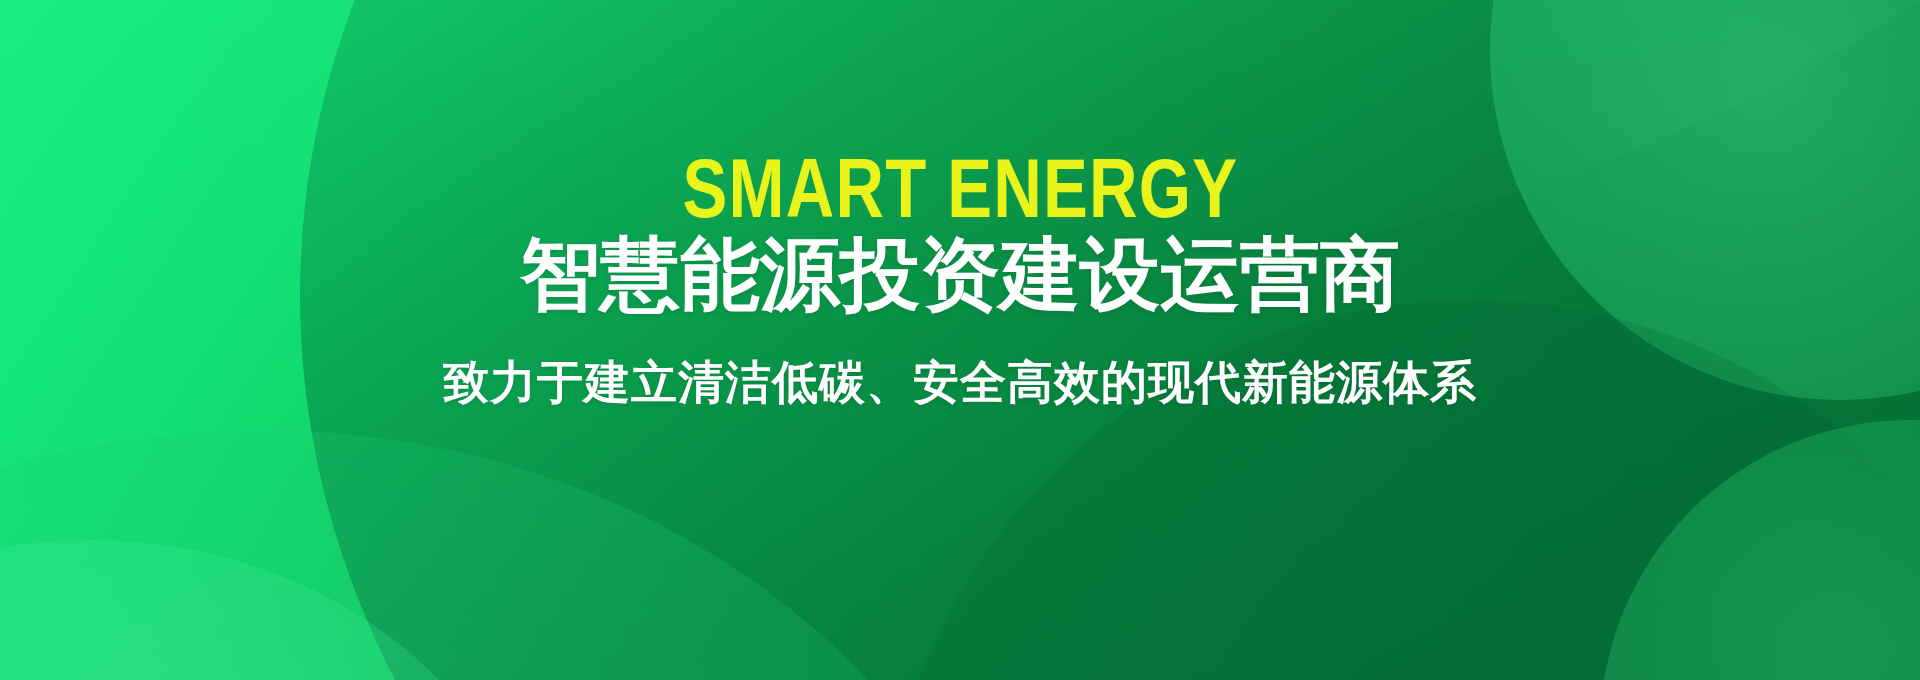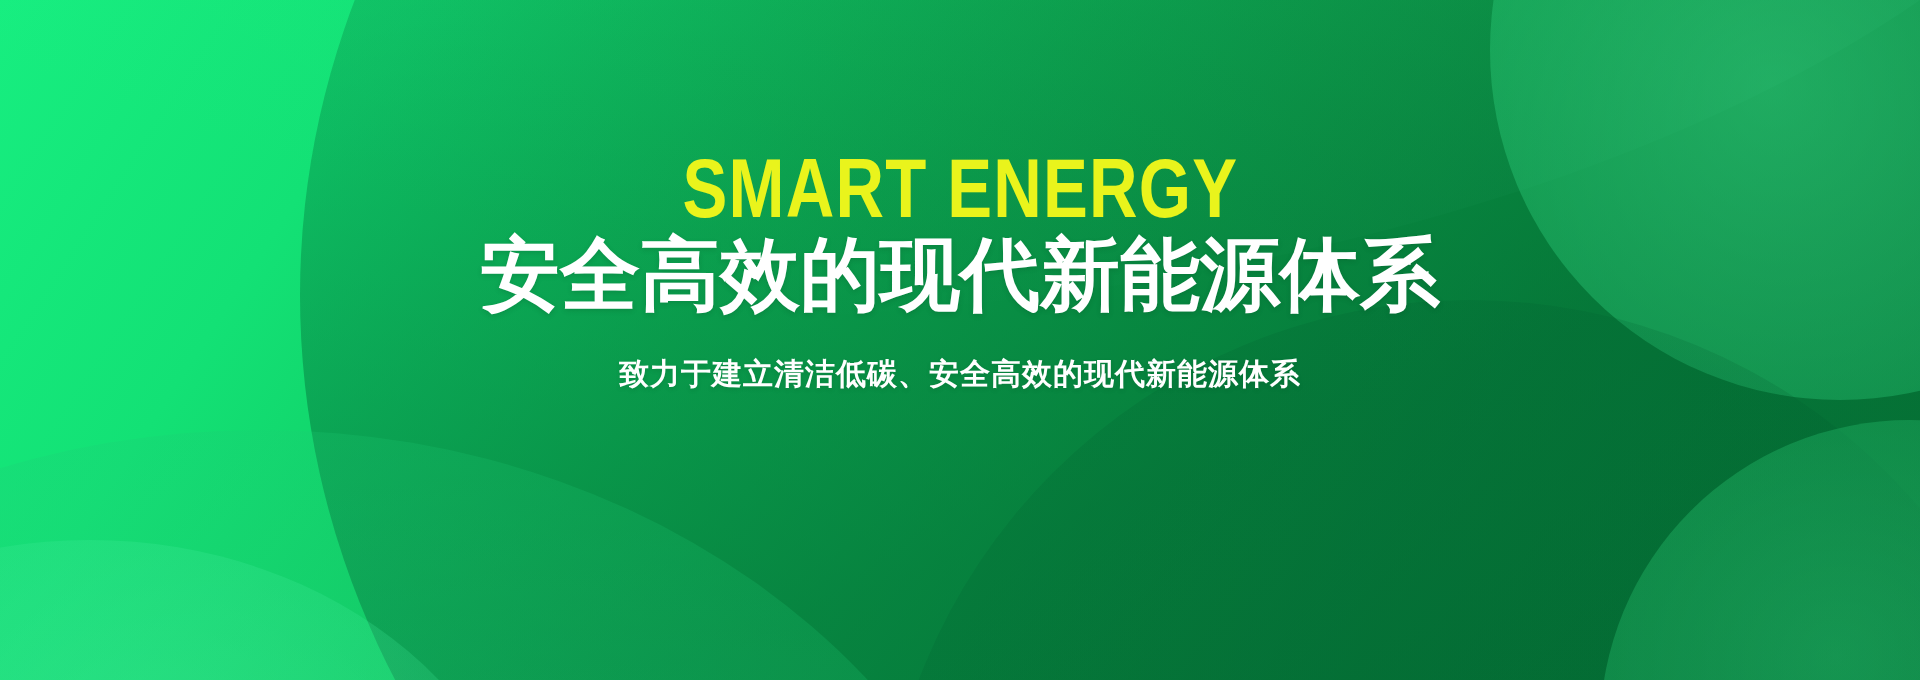--- a/index.html
+++ b/index.html
@@ -149,21 +149,21 @@
     font-weight: 700;
     letter-spacing: 0px;
     white-space: nowrap;
     font-family: "DejaVu Sans", "Liberation Sans", sans-serif;
     text-shadow: 0 2px 5px rgba(0,60,26,0.18);
   }
 
   .tagline-cn {
     margin-top: 42px;
     color: #FFFFFF;
-    font-size: 30px;
+    font-size: 46px;
     line-height: 1.05;
     font-weight: 700;
     letter-spacing: 1px;
     white-space: nowrap;
     font-family: "DejaVu Sans", "Liberation Sans", sans-serif;
     text-shadow: 0 2px 4px rgba(0,60,26,0.16);
   }
 
   .tagline-en {
     margin-top: 21px;
@@ -196,19 +196,19 @@
   <div class="blob blob-light-r1"></div>
   <div class="blob blob-dark-br"></div>
   <div class="blob blob-light-bl"></div>
   <div class="blob blob-light-bl2"></div>
   <div class="blob blob-light-r2"></div>
 
   <div class="content">
 
     <div class="brand-en">SMART ENERGY</div>
 
-    <div class="brand-cn">安全高效的现代新能源体系</div>
+    <div class="brand-cn">智慧能源投资建设运营商</div>
 
     <div class="tagline-cn">致力于建立清洁低碳、安全高效的现代新能源体系</div>
 
 
   </div>
 </div>
 
 </body></html>

